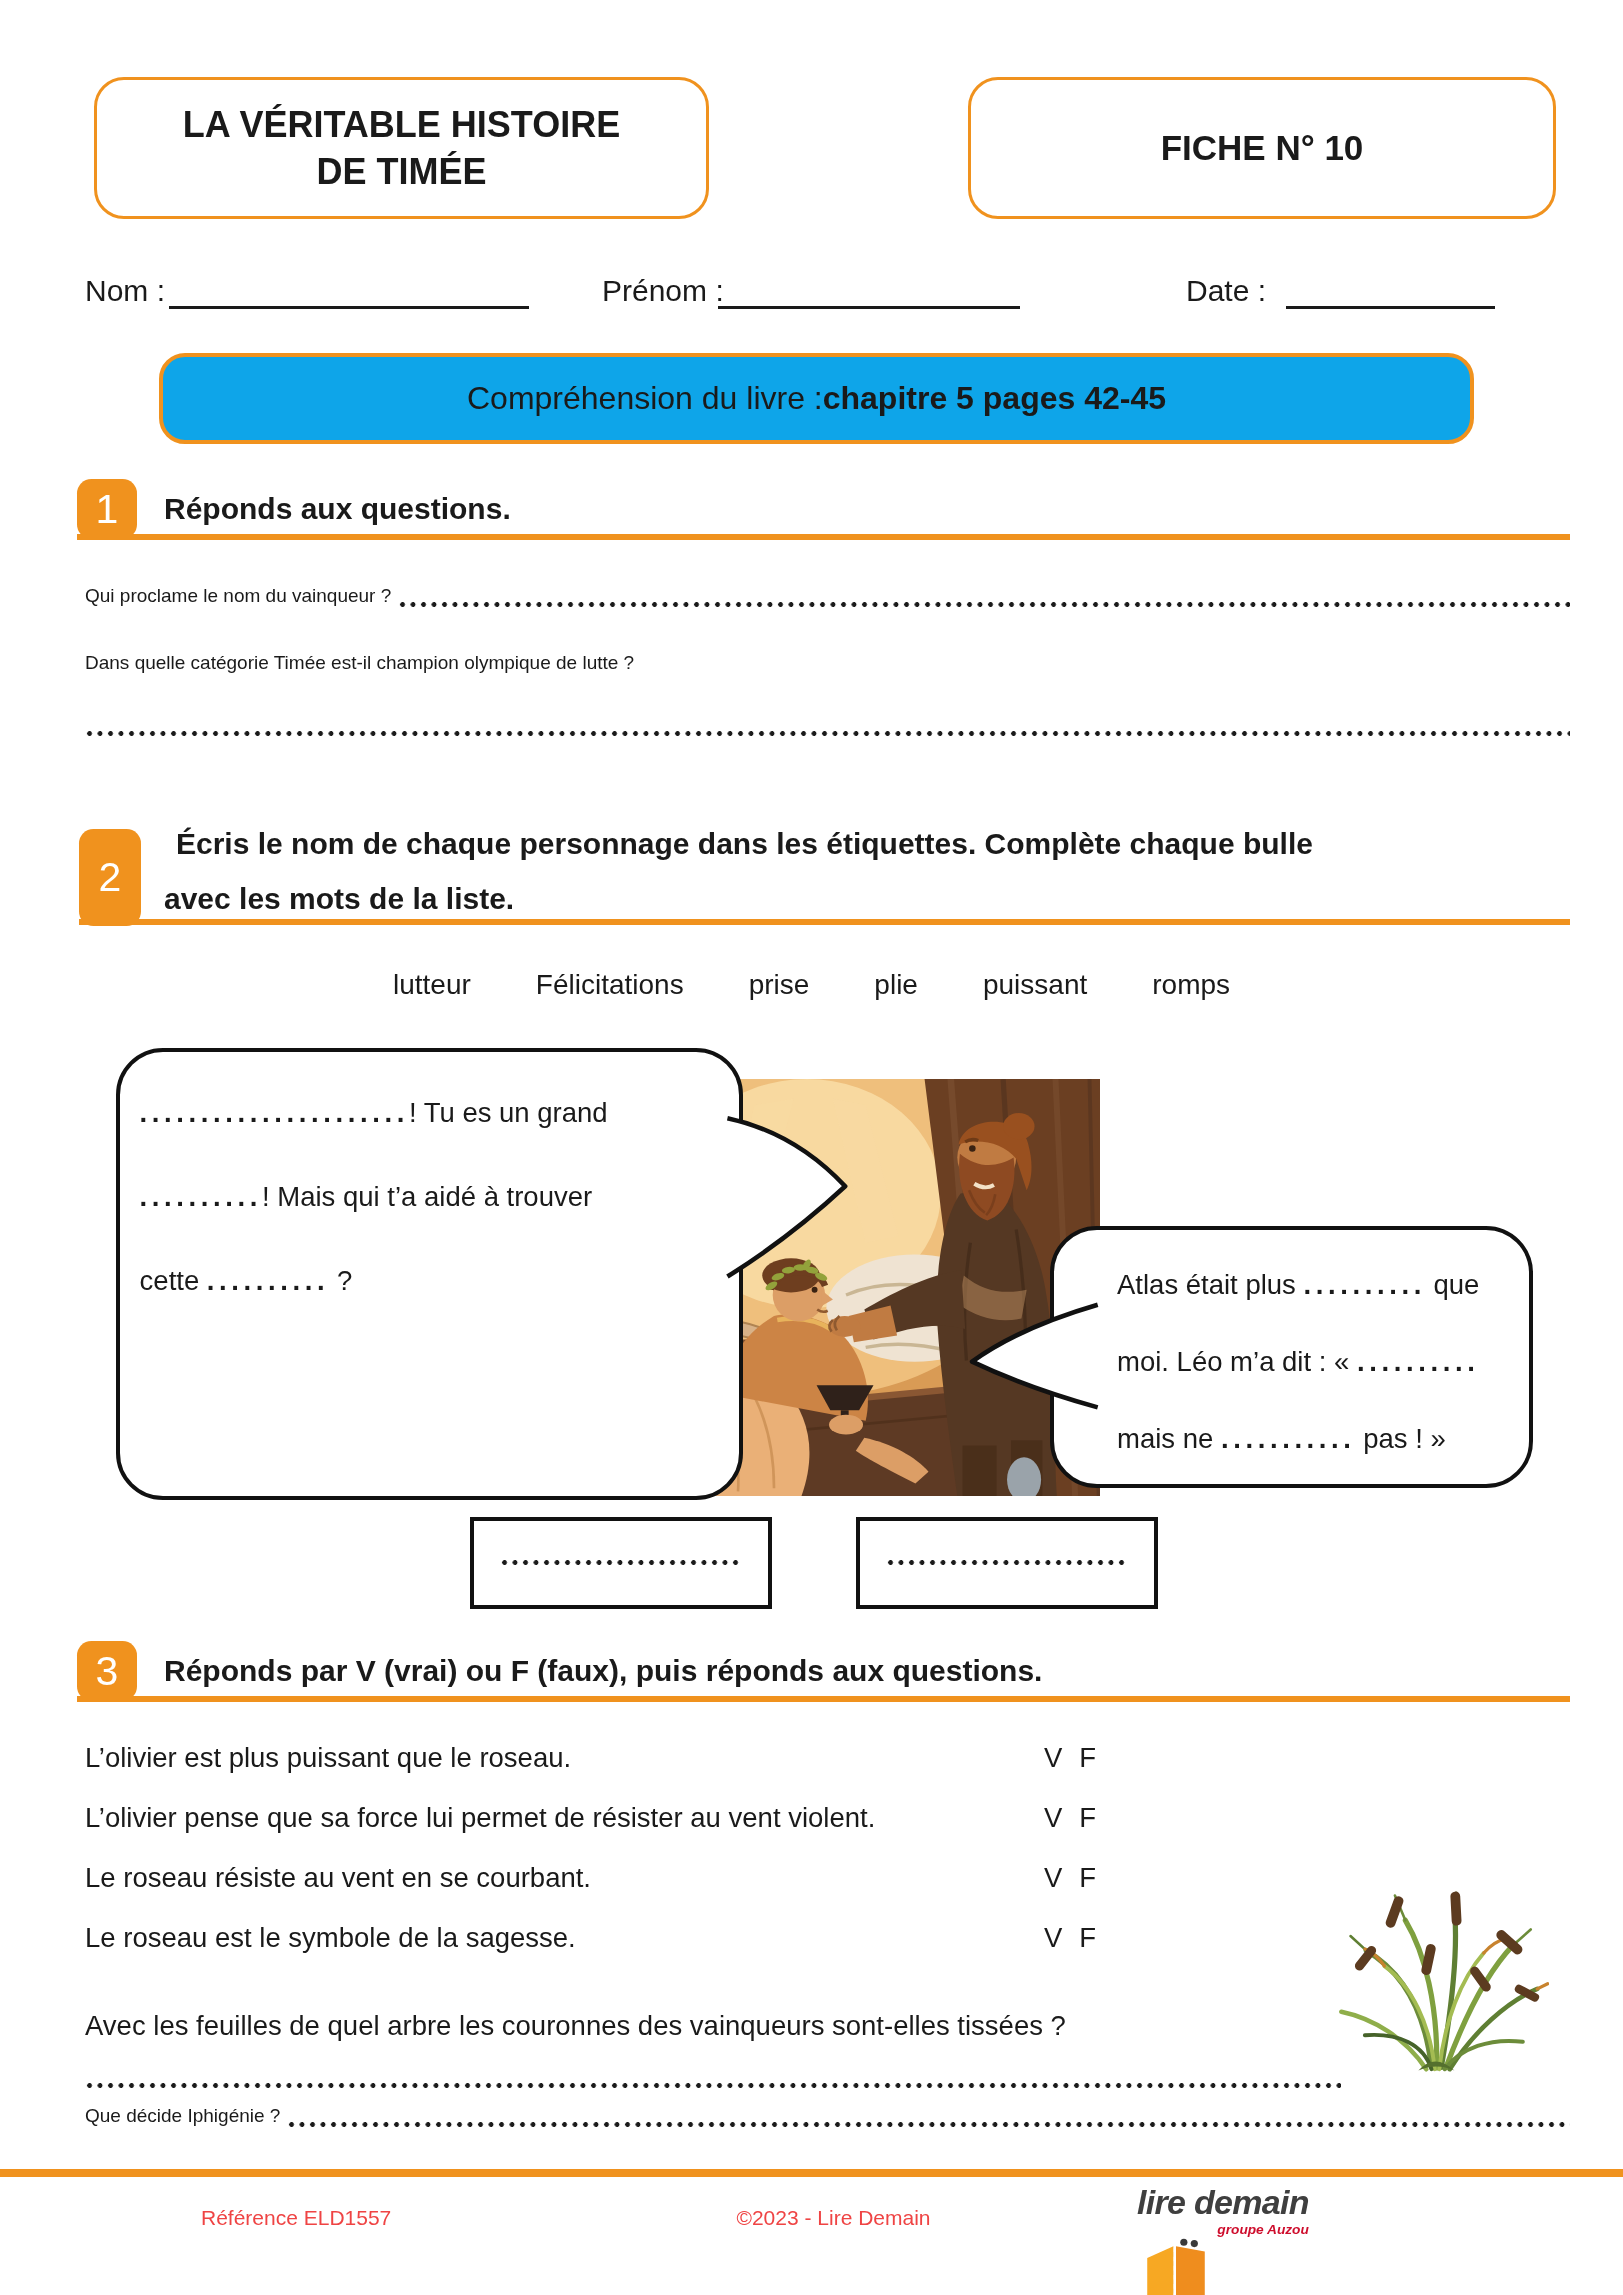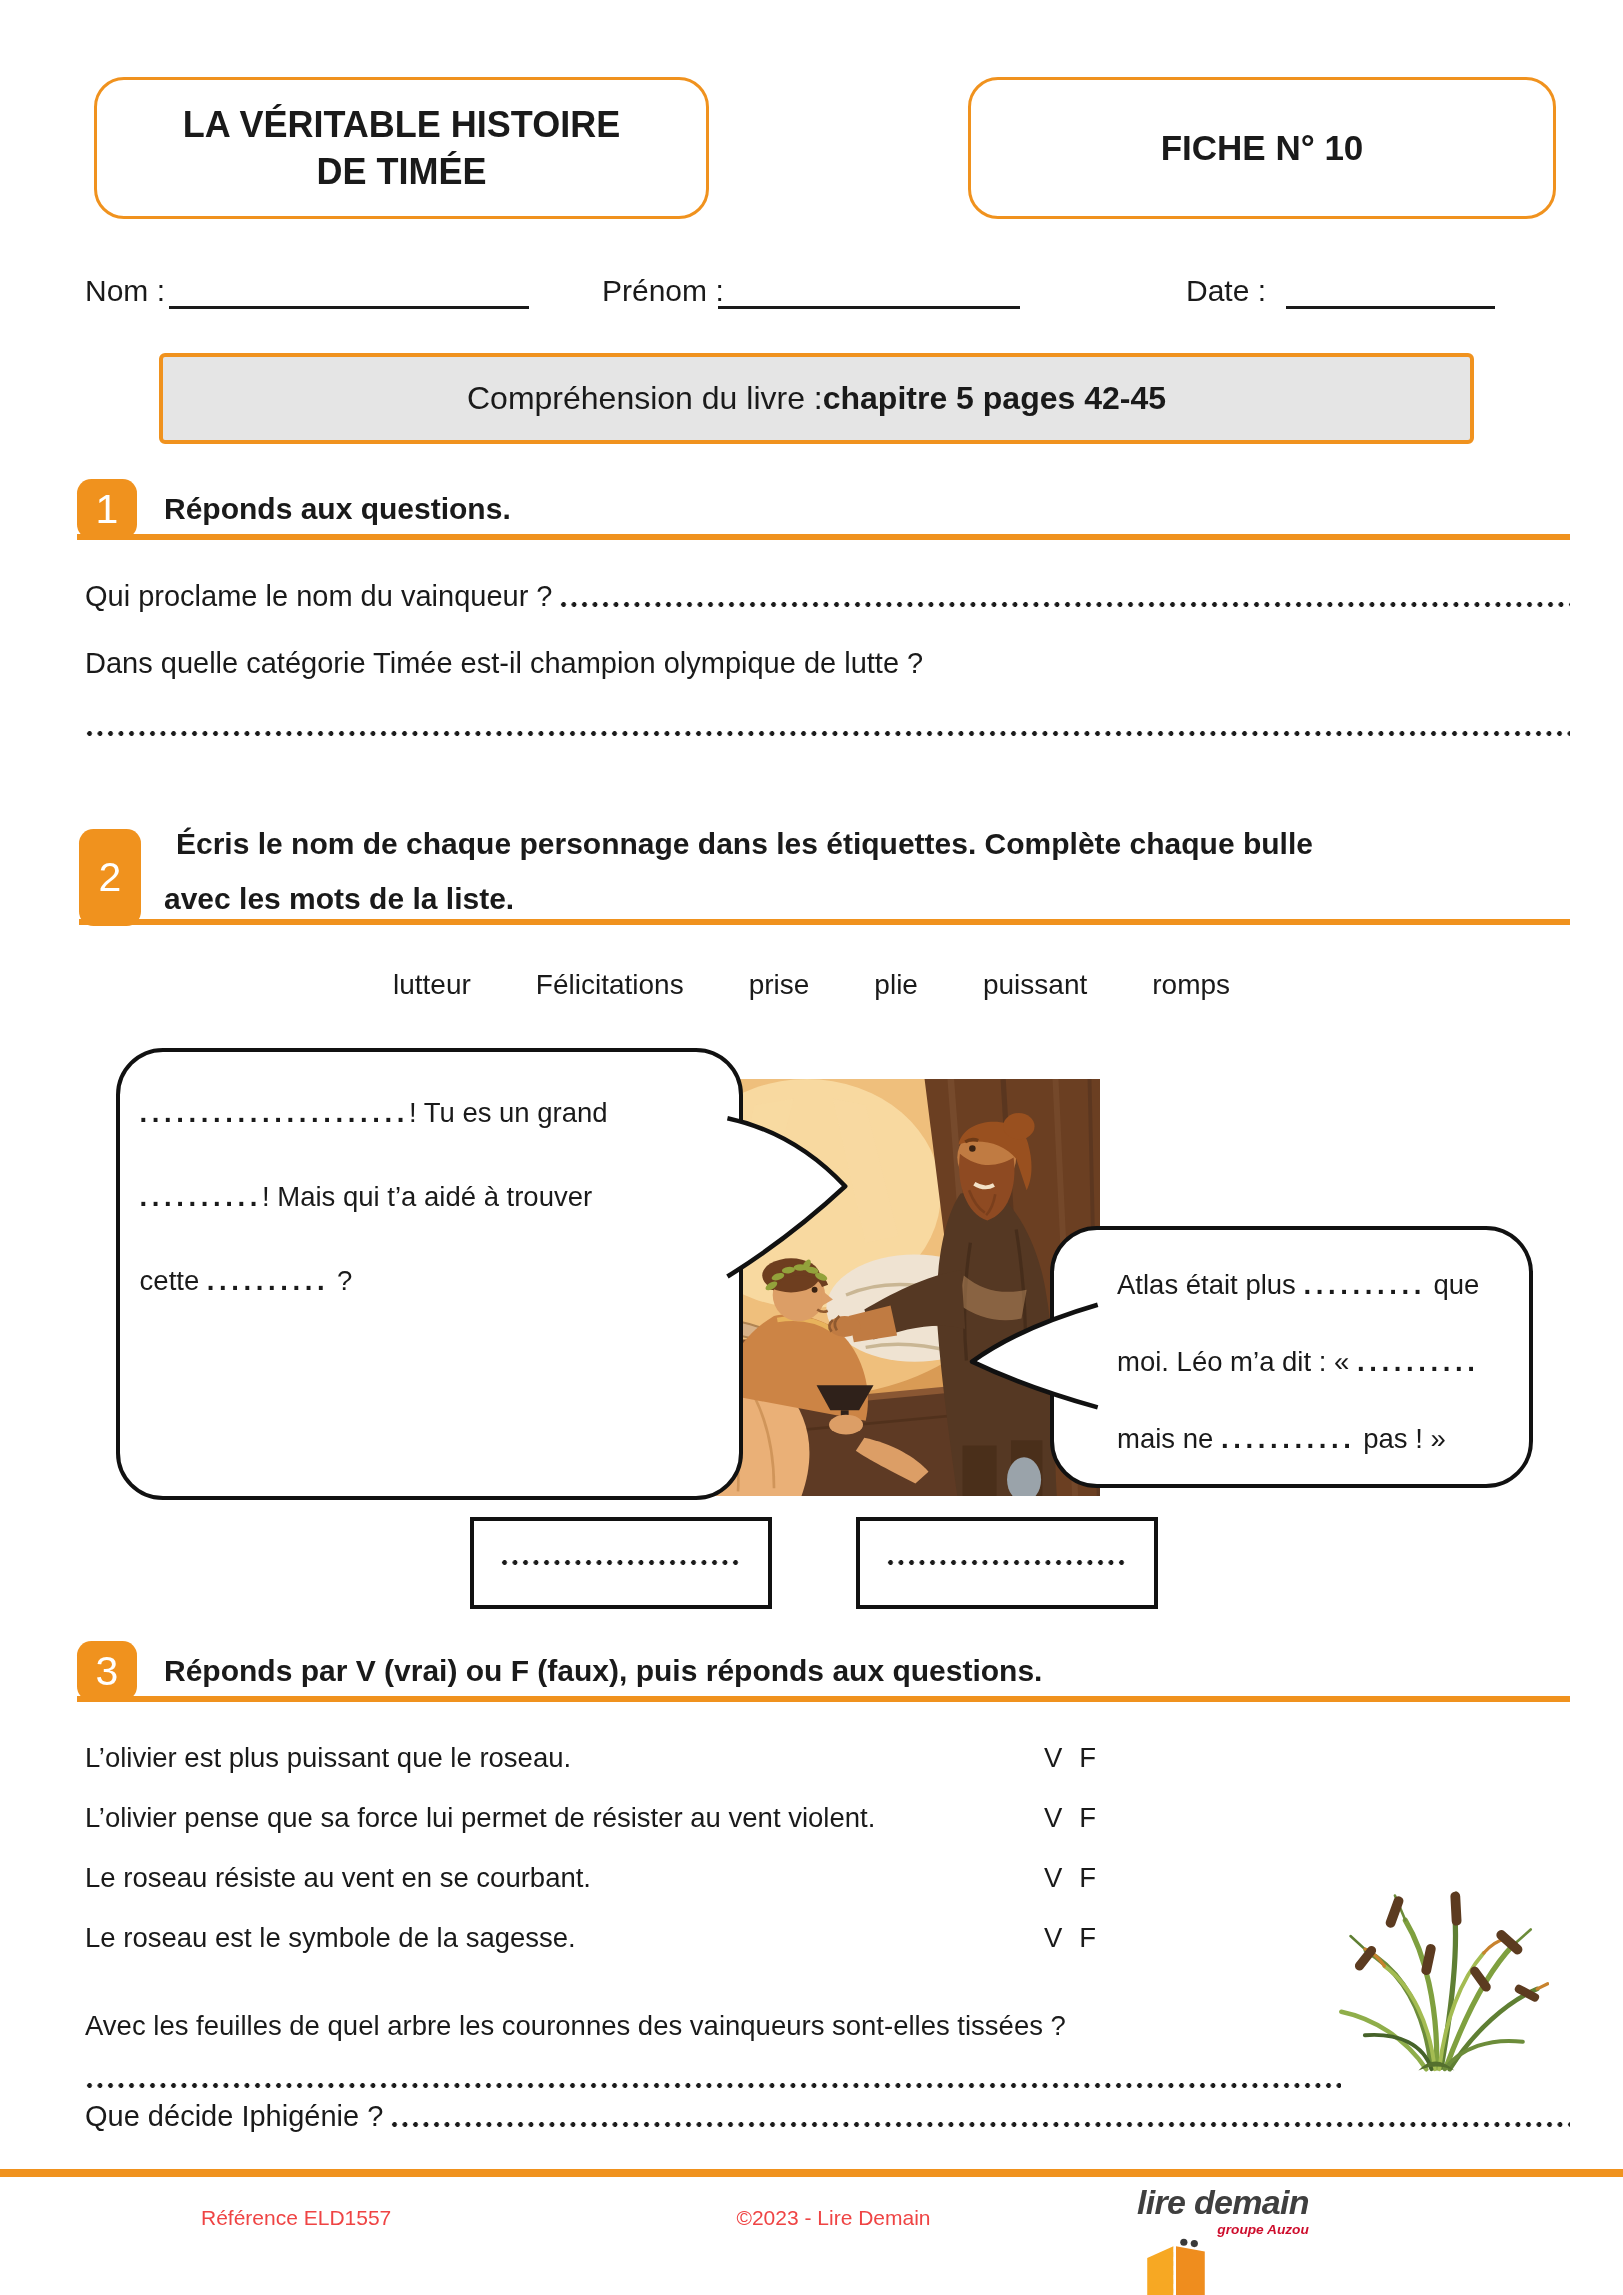--- a/index.html
+++ b/index.html
@@ -13,32 +13,32 @@
   .title-box .tl{font-size:36px;font-weight:700;line-height:47px;letter-spacing:0px;}
   .fiche-box{left:968px;top:65px;width:582px;height:136px;border:3.9px solid #F0921E;border-radius:30px;
              display:flex;align-items:center;justify-content:center;background:#fff;}
   .fiche-box .tl{font-size:35px;font-weight:700;}
 
   
   .id-label{top:260px;height:37px;font-size:30px;line-height:37px;}
   .id-line{top:294px;height:3.3px;background:#1a1a1a;}
 
   
-  .subtitle-box{left:159px;top:341px;width:1307px;height:83px;border:4.6px solid #F0921E;border-radius:6px;
-                display:flex;align-items:center;justify-content:center;background:#e5e5e5;font-size:32px;}
+  .subtitle-box{left:159px;top:341px;width:1307px;height:83px;border:4.6px solid #F0921E;border-radius:26px;
+                display:flex;align-items:center;justify-content:center;background:#0ea5e9;font-size:32px;}
   .subtitle-box .bold{font-weight:700;}
 
   
   .badge{background:#F0921E;border-radius:14.4px;color:#fff;display:flex;align-items:center;justify-content:center;
          font-size:41px;font-weight:400;}
   .rule{background:#F0921E;height:5.9px;}
   .sec-title{font-size:30px;font-weight:700;line-height:37px;}
 
   
-  .q-row{font-size:29px;line-height:34px;display:flex;align-items:flex-end;}
+  .q-row{font-size:19px;line-height:34px;display:flex;align-items:flex-end;}
   .q-text{white-space:nowrap;}
   .dot-fill{flex:1;height:9.2px;margin:0 0 3.9px 6.5px;
             background-image:radial-gradient(circle at 4.6px 4.6px,#1a1a1a 2.2px,rgba(0,0,0,0) 2.7px);
             background-size:10.5px 9.2px;background-repeat:repeat-x;}
   .dot-line{height:9.2px;background-image:radial-gradient(circle at 4.6px 4.6px,#1a1a1a 2.2px,rgba(0,0,0,0) 2.7px);
             background-size:10.5px 9.2px;background-repeat:repeat-x;}
 
   
   .wordbank{left:85px;top:954px;width:1453px;height:37px;display:flex;justify-content:center;gap:65px;
             font-size:28px;line-height:37px;}

